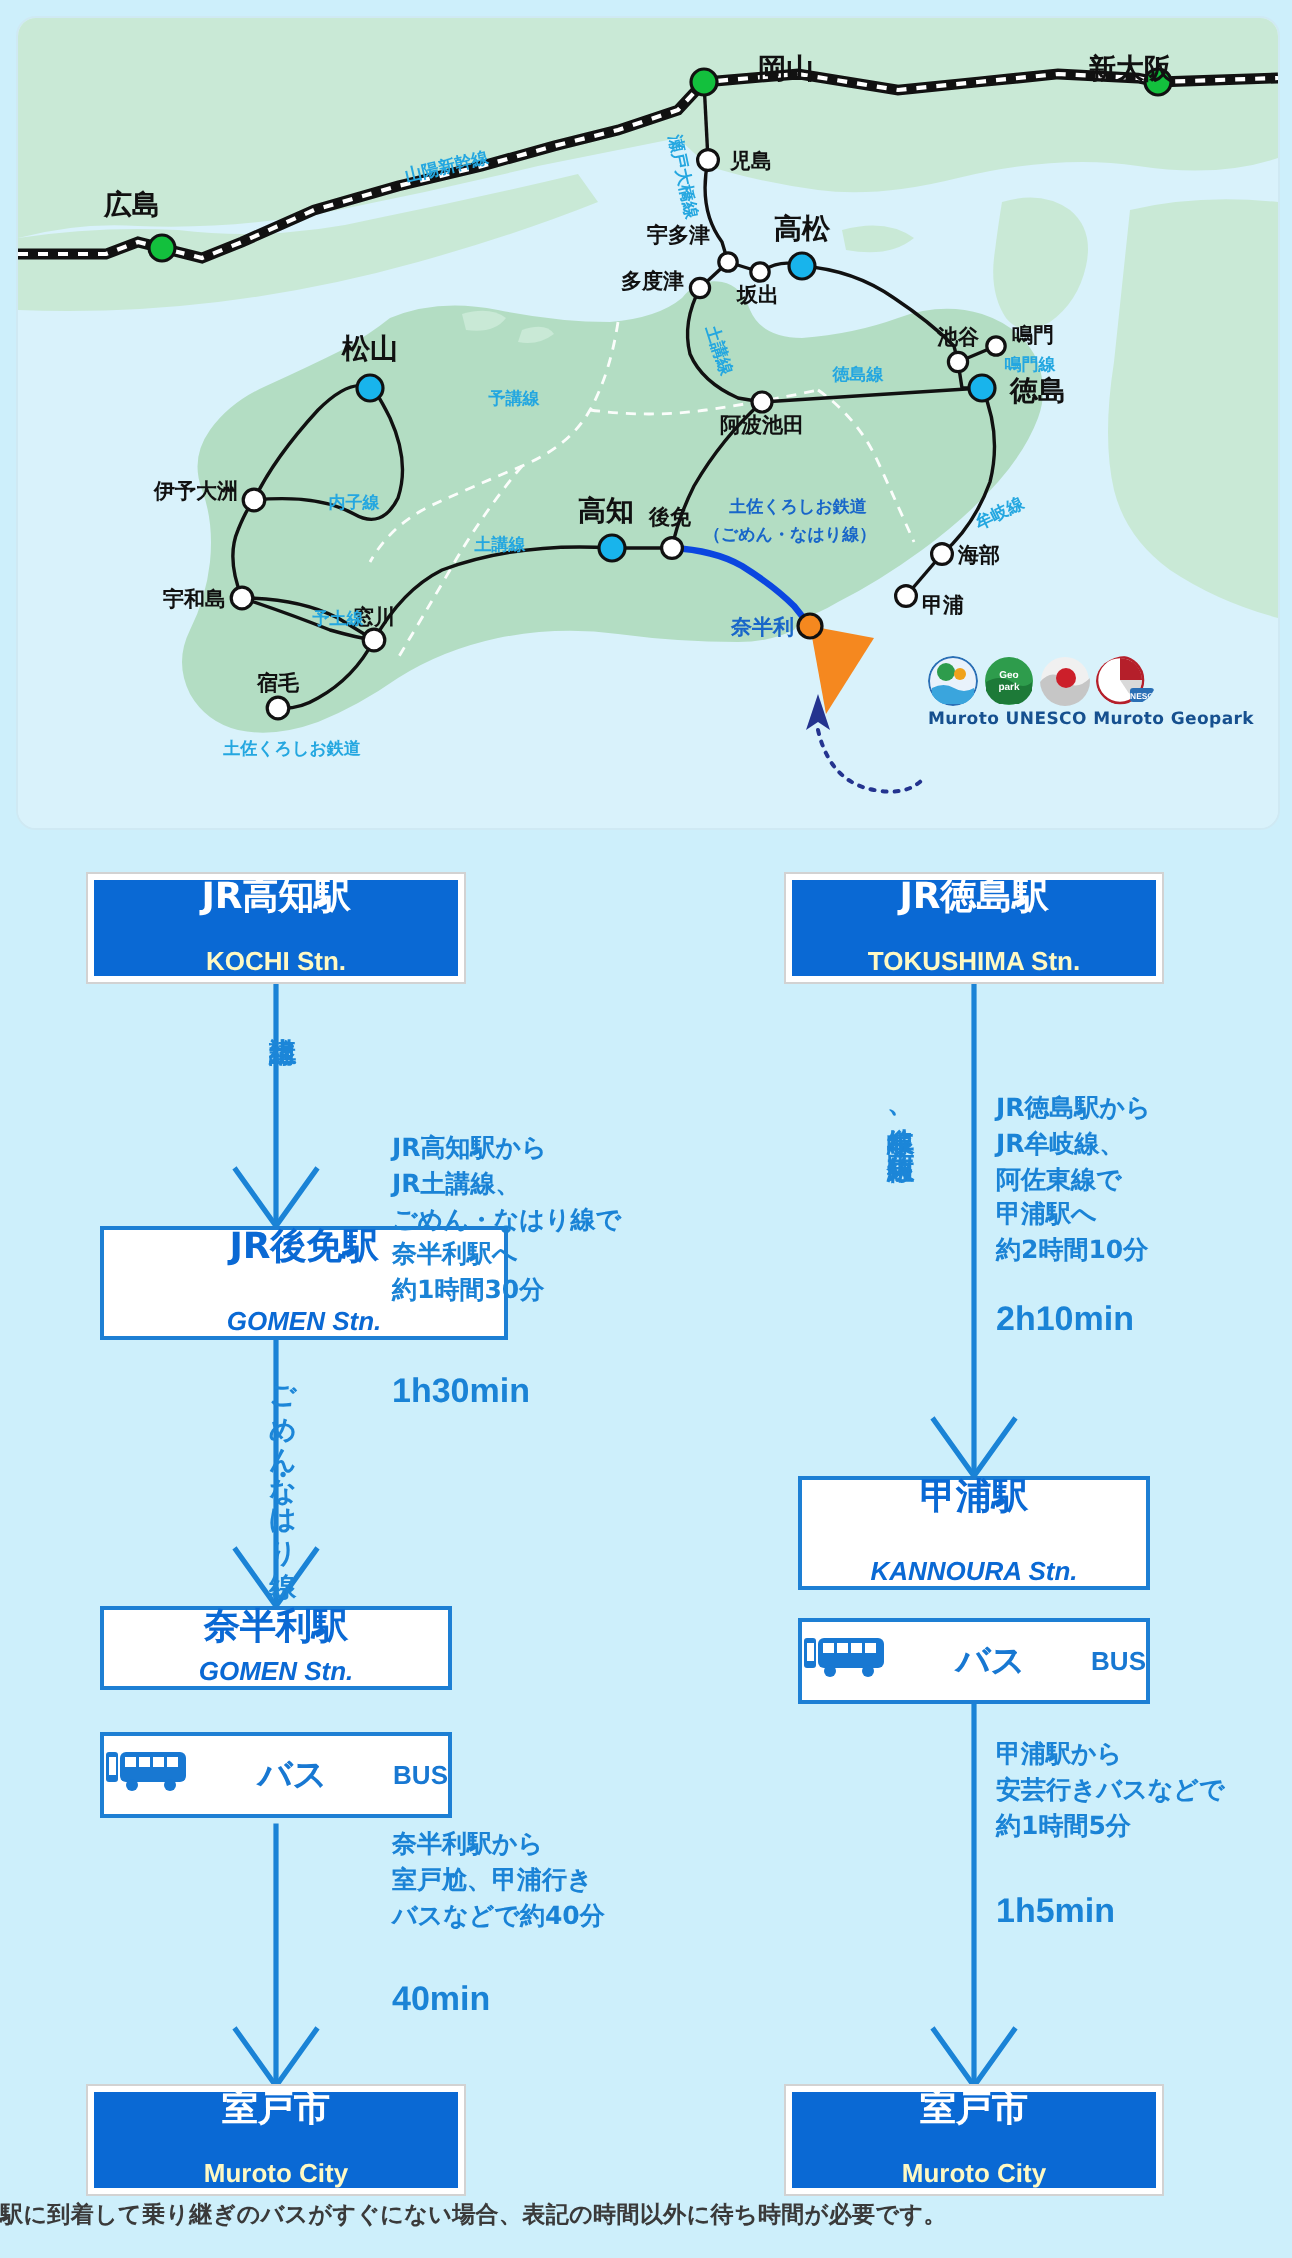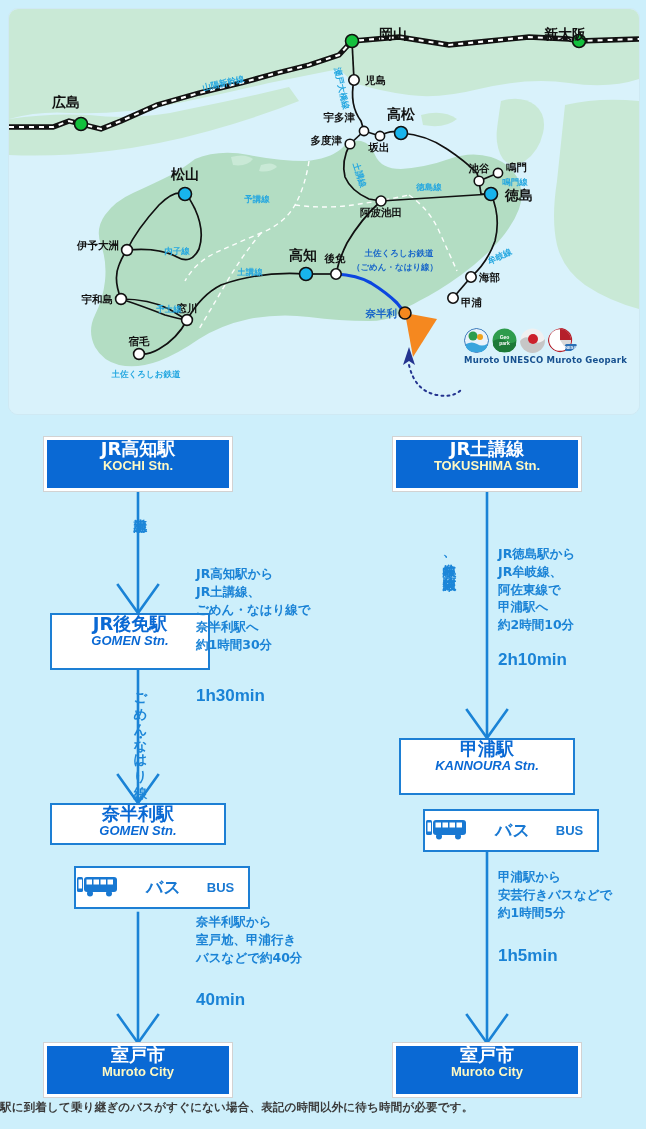--- a/index.html
+++ b/index.html
@@ -31,38 +31,38 @@
     letter-spacing:0.5px;
   }
   #gp-sub{
     font-family:"DejaVu Sans","Liberation Sans",sans-serif;
     font-weight:bold;color:#16508f;font-size:8.5px;margin-top:2px;letter-spacing:0.2px;
   }
   
   #flow{position:absolute;left:0;top:413px;width:646px;height:716px;}
   #flow-svg{position:absolute;left:0;top:0;}
   .node{position:absolute;box-sizing:border-box;display:flex;flex-direction:column;
-        align-items:center;justify-content:flex-start;}
+        align-items:center;justify-content:space-between;}
   .node-filled{
     background:#0a69d4;border:3px solid #ffffff;box-shadow:0 0 0 1px #d2d2d2;
   }
   .node-filled .jp{color:#fff;font-size:18px;font-weight:bold;line-height:1.05;
     font-family:"DejaVu Sans","Liberation Sans",sans-serif;}
   .node-filled .en{color:#fef9c3;font-size:13px;font-weight:bold;line-height:1.1;
     font-family:"Liberation Sans",sans-serif;}
   .node-open{
     background:#ffffff;border:2px solid #1d7fd4;
   }
   .node-open .jp{color:#0a69d4;font-size:18px;font-weight:bold;line-height:1.05;
     font-family:"DejaVu Sans","Liberation Sans",sans-serif;}
   .node-open .en{color:#0a69d4;font-size:13px;font-weight:bold;line-height:1.1;
     font-family:"Liberation Sans",sans-serif;font-style:italic;}
   .node-bus{
     background:#ffffff;border:2px solid #1d7fd4;
-    flex-direction:row;gap:26px;margin-left:24px;
+    flex-direction:row;gap:26px;
   }
   .node-bus .busjp{color:#1878d2;font-size:17px;font-weight:bold;
     font-family:"DejaVu Sans","Liberation Sans",sans-serif;}
   .node-bus .busen{color:#1878d2;font-size:13px;font-weight:bold;
     font-family:"Liberation Sans",sans-serif;}
   .vlabel{
     position:absolute;color:#1c86d8;font-weight:bold;font-size:13.5px;
     writing-mode:vertical-rl;text-orientation:upright;line-height:1.18;
     font-family:"DejaVu Sans","Liberation Sans",sans-serif;white-space:pre;
   }
@@ -288,21 +288,21 @@
     </g>
   </svg>
 
   <div class="node node-filled" style="left:44px;top:24px;width:188px;height:54px;">
     <span class="jp">JR高知駅</span>
     <span class="en">KOCHI Stn.</span>
   </div>
 
   <div class="vlabel" style="left:132px;top:95px;">土講線</div>
 
-  <div class="node node-open" style="left:50px;top:200px;width:160px;height:57px;">
+  <div class="node node-open" style="left:50px;top:200px;width:204px;height:57px;">
     <span class="jp">JR後免駅</span>
     <span class="en">GOMEN Stn.</span>
   </div>
 
   <div class="vlabel" style="left:132px;top:270px;">ごめん・なはり線</div>
 
   <div class="desc" style="left:196px;top:152px;width:170px;">JR高知駅から
 JR土講線、
 ごめん・なはり線で
 奈半利駅へ
@@ -336,21 +336,21 @@
 室戸尬、甲浦行き
 バスなどで約40分</div>
   <div class="dur" style="left:196px;top:577px;">40min</div>
 
   <div class="node node-filled" style="left:44px;top:630px;width:188px;height:54px;">
     <span class="jp">室戸市</span>
     <span class="en">Muroto City</span>
   </div>
 
   <div class="node node-filled" style="left:393px;top:24px;width:188px;height:54px;">
-    <span class="jp">JR土講線</span>
+    <span class="jp">JR徳島駅</span>
     <span class="en">TOKUSHIMA Stn.</span>
   </div>
 
   <div class="vlabel" style="left:441px;top:140px;">牟岐線、阿佐東線</div>
 
   <div class="desc" style="left:498px;top:132px;width:150px;">JR徳島駅から
 JR牟岐線、
 阿佐東線で
 甲浦駅へ
 約2時間10分</div>

